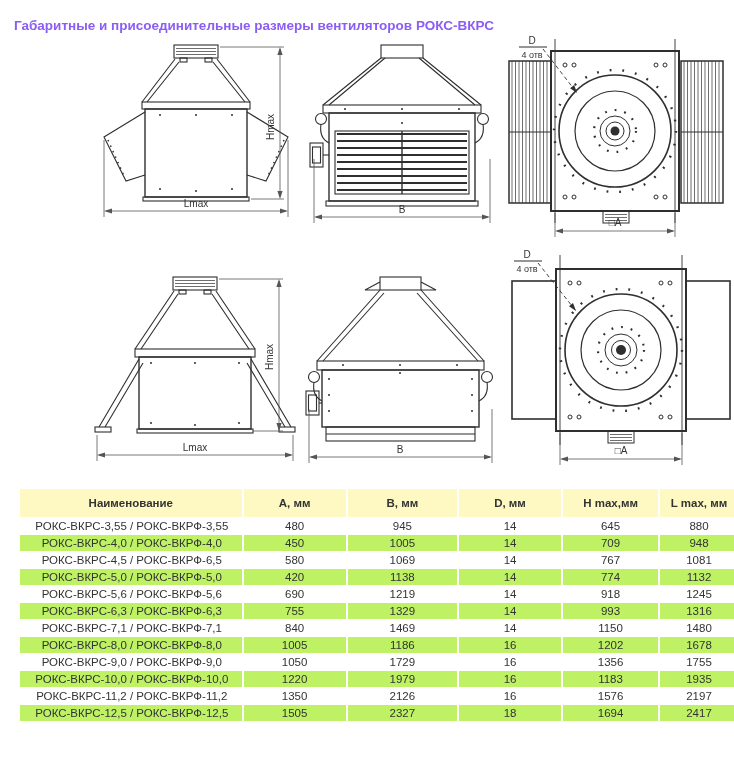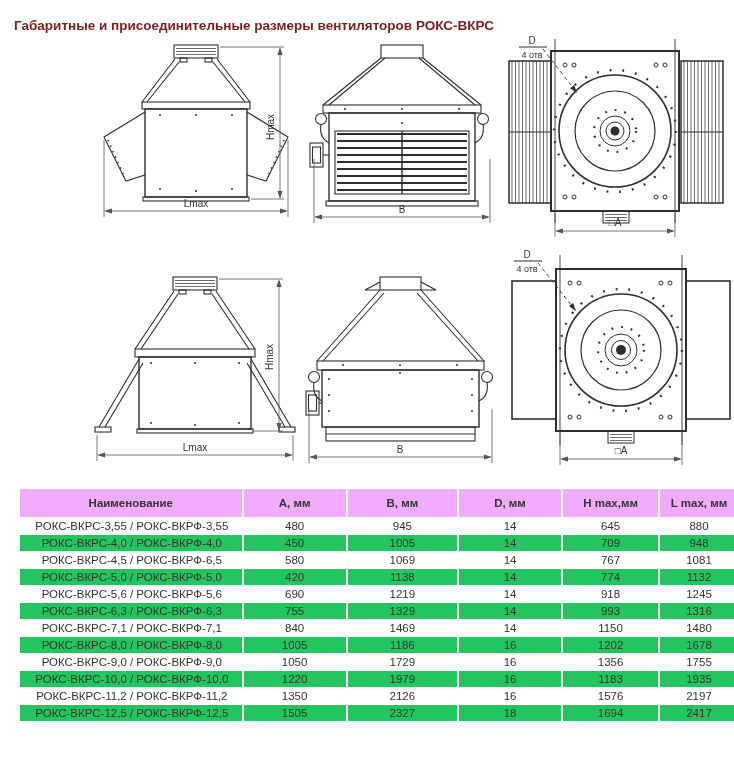--- a/index.html
+++ b/index.html
@@ -1,33 +1,33 @@
 <!DOCTYPE html>
 <html><head>
 <meta charset="utf-8">
 <style>
   html,body{margin:0;padding:0;background:#fff;}
   body{width:734px;height:758px;font-family:"Liberation Sans",sans-serif;color:#2e2e2e;overflow:hidden;}
   .page{padding:8px 12px 0 12px;}
   .page-title{color:#2ca5d2;font-size:17.5px;font-weight:bold;letter-spacing:.2px;margin:2px 0 0 2px;}
-  .section-subtitle{font-size:13.5px;font-weight:bold;color:#7f1d1d;margin:10px 0 0 2px;}
+  .section-subtitle{font-size:13.5px;font-weight:bold;color:#8b5cf6;margin:10px 0 0 2px;}
   .draw-row{position:relative;width:734px;}
   .row1{height:212px;}
   .row2{height:234px;}
   .draw{position:absolute;}
   svg{display:block;}
   .dim-t{font-family:"Liberation Sans",sans-serif;font-size:10px;fill:#333;}
   .dim-s{font-family:"Liberation Sans",sans-serif;font-size:9px;fill:#333;}
   table.dims{border-collapse:collapse;width:718px;margin:10px 8px 0 8px;table-layout:fixed;}
-  table.dims th{background:#f0abfc;font-size:11.5px;font-weight:bold;color:#333;padding:8px 3px;text-align:center;}
+  table.dims th{background:#fef9c3;font-size:11.5px;font-weight:bold;color:#333;padding:8px 3px;text-align:center;}
   table.dims td{font-size:11.5px;color:#333;padding:2px 3px;text-align:center;}
   table.dims th,table.dims td{border-left:2px solid #fff;border-bottom:1px solid #fff;}
   table.dims th:first-child,table.dims td:first-child{border-left:none;}
   table.dims td.name{text-align:center;padding-left:5px;}
-  table.dims tr.alt td{background:#22c55e;}
+  table.dims tr.alt td{background:#bef264;}
   col.c0{width:31%}col.c1{width:14.5%}col.c2{width:15.5%}col.c3{width:14.5%}col.c4{width:13.5%}col.c5{width:11%}
 </style>
 </head>
 <body>
 
 <div class="page">
 
 
   <div class="section-subtitle">Габаритные и присоединительные размеры вентиляторов РОКС-ВКРС</div>
 

